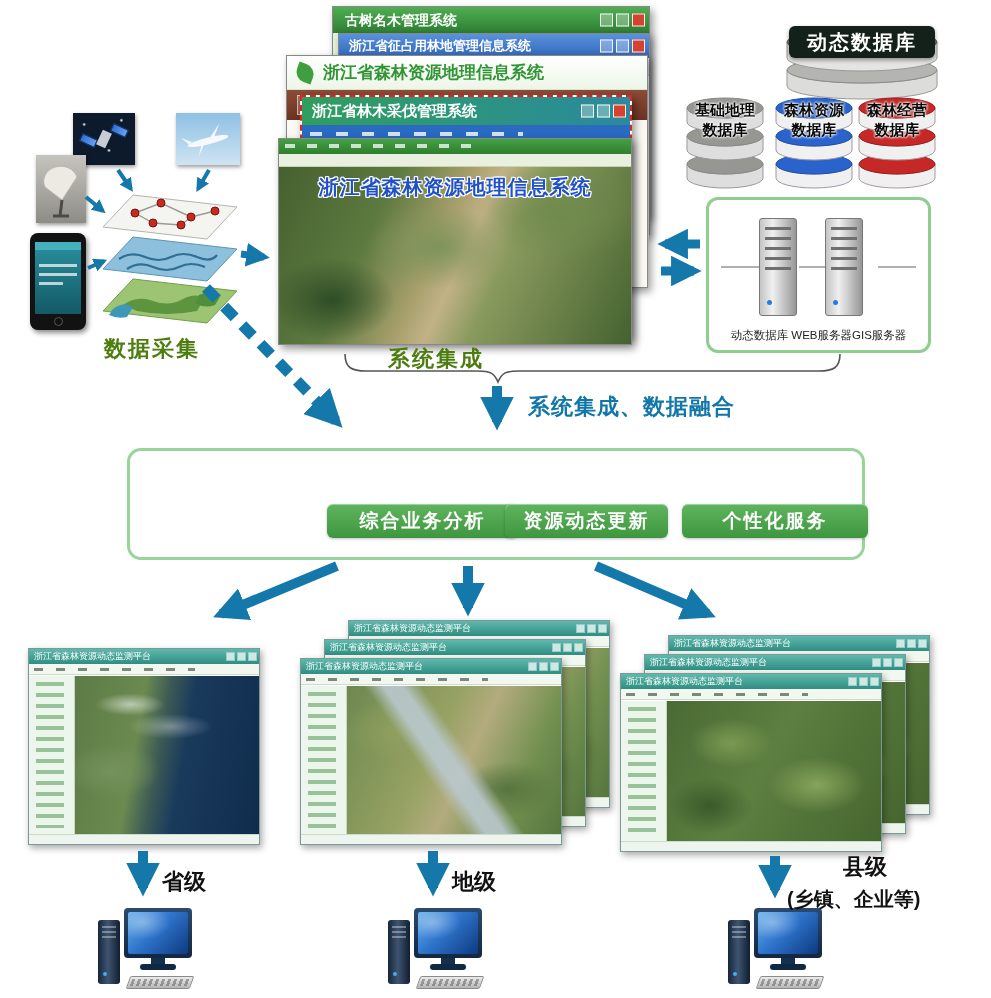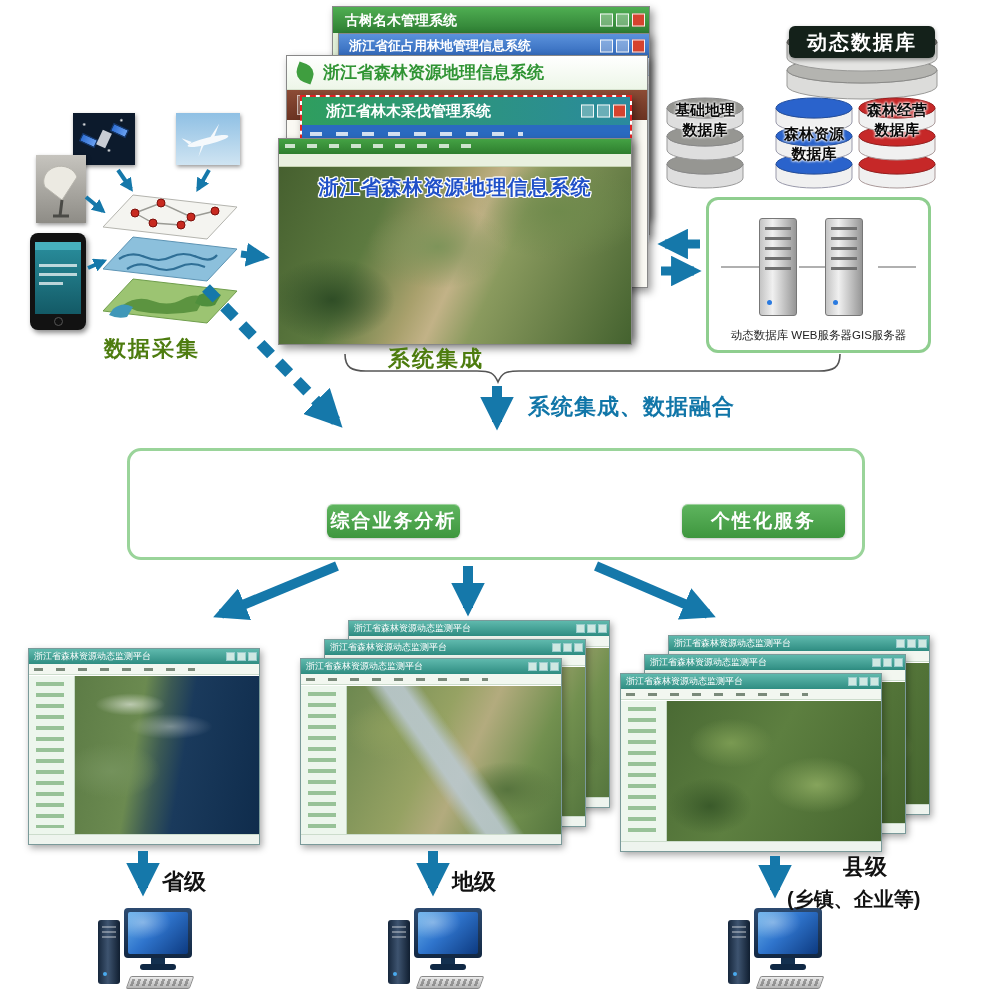--- a/index.html
+++ b/index.html
@@ -41,21 +41,21 @@
   .w2-strip { height: 18px; background: #d9e6f6; border-bottom: 1px solid #b8cce8; }
   .w2-body { height: 158px; background: #eef4fb; }
   .w2-row { height: 20px; margin: 8px 10px 0; background: #dce7f4; border: 1px solid #c0d2ea; }
   .w3-head { position: relative; height: 34px; background: linear-gradient(180deg,#ffffff,#edf6e8); border-bottom: 1px solid #d8e4d0; }
   .w3-head span { display: block; line-height: 34px; padding-left: 36px; font-size: 17px; font-weight: bold; color: #2f9433; white-space: nowrap; }
   .w3-leaf { position: absolute; left: 9px; top: 8px; width: 18px; height: 18px; background: #3f9e3f; border-radius: 0 60% 0 60%; transform: rotate(20deg); }
   .w3-tool { height: 30px; background: linear-gradient(180deg,#8c4c36,#6b3322); display: flex; align-items: center; gap: 6px; padding-left: 10px; }
   .w3-tool i { width: 20px; height: 20px; background: rgba(255,255,255,.22); border: 1px solid rgba(255,255,255,.55); }
   .w3-body { height: 167px; background: #faf9f3; }
   .w4 { border: 2px dashed #e02222; }
-  .w4-title { height: 28px; line-height: 28px; font-size: 15px; padding-left: 24px; background: linear-gradient(90deg,#2f9e5e,#2a8a9e); }
+  .w4-title { height: 28px; line-height: 28px; font-size: 15px; padding-left: 10px; background: linear-gradient(90deg,#2f9e5e,#2a8a9e); }
   .w4-strip { position: relative; height: 18px; background: #2a6ac0; }
   .w4-strip::before { content: ""; position: absolute; left: 8px; top: 7px; height: 4px; width: 65%; background: repeating-linear-gradient(90deg, rgba(255,255,255,.8) 0 12px, transparent 12px 26px); }
   .w4-body { position: relative; height: 191px; background: #ddeaf6; }
   .w4-panel { position: absolute; background: #fff; border: 1px solid #9ab0cc; box-shadow: 1px 1px 3px rgba(0,0,0,.2); }
   .w5-top { position: relative; height: 15px; background: linear-gradient(180deg,#44a244,#2e7e2e); }
   .w5-top::before { content: ""; position: absolute; left: 6px; top: 5px; height: 4px; width: 55%; background: repeating-linear-gradient(90deg, rgba(255,255,255,.75) 0 10px, transparent 10px 22px); }
   .w5-menu { height: 13px; background: #e9f0df; border-bottom: 1px solid #c6d4b2; }
   .w5-map { position: absolute; left: 0; right: 0; top: 28px; bottom: 0; }
   .map-big { background:
       radial-gradient(90px 60px at 15% 75%, #2f4d26 0%, rgba(47,77,38,0) 70%),
@@ -280,21 +280,21 @@
   <div class="big-label" style="left:528px; top:392px; font-size:22px; color:#1176a8; letter-spacing:1px;">系统集成、数据融合</div>
 
   <svg style="position:absolute; left:783px; top:14px; z-index:8;" width="158" height="92" viewBox="0 0 158 92">
     <path d="M4 56 a75 13 0 0 0 150 0 v16 a75 13 0 0 1 -150 0 z" fill="#dcdcda" stroke="#9a9a98"></path>
     <ellipse cx="79" cy="56" rx="75" ry="13" fill="#b4b4b0" stroke="#8a8a88"></ellipse>
     <path d="M4 28 a75 13 0 0 0 150 0 v16 a75 13 0 0 1 -150 0 z" fill="#e4e4e2" stroke="#9a9a98"></path>
     <ellipse cx="79" cy="28" rx="75" ry="13" fill="#6f6f6b" stroke="#5e5e5a"></ellipse>
   </svg>
   <div class="dyn-label">动态数据库</div>
 
-  <div class="db-stack" style="left:664px; top:92px;">
+  <div class="db-stack" style="left:684px; top:92px;">
     <svg width="82" height="104" viewBox="0 0 82 104">
       <path d="M3 72 a38 10 0 0 0 76 0 v14 a38 10 0 0 1 -76 0 z" fill="#dedede" stroke="#999"></path>
       <ellipse cx="41" cy="72" rx="38" ry="10" fill="#969692" stroke="#888"></ellipse>
       <path d="M3 44 a38 10 0 0 0 76 0 v14 a38 10 0 0 1 -76 0 z" fill="#dedede" stroke="#999"></path>
       <ellipse cx="41" cy="44" rx="38" ry="10" fill="#969692" stroke="#888"></ellipse>
       <path d="M3 16 a38 10 0 0 0 76 0 v14 a38 10 0 0 1 -76 0 z" fill="#dedede" stroke="#999"></path>
       <ellipse cx="41" cy="16" rx="38" ry="10" fill="#969692" stroke="#888"></ellipse>
     </svg>
     <div class="db-stack-label">
       <span style="display:block;">基础地理</span>
@@ -305,21 +305,21 @@
   <div class="db-stack" style="left:773px; top:92px;">
     <svg width="82" height="104" viewBox="0 0 82 104">
       <path d="M3 72 a38 10 0 0 0 76 0 v14 a38 10 0 0 1 -76 0 z" fill="#f0f0f0" stroke="#99a"></path>
       <ellipse cx="41" cy="72" rx="38" ry="10" fill="#2a63cc" stroke="#224e9e"></ellipse>
       <path d="M3 44 a38 10 0 0 0 76 0 v14 a38 10 0 0 1 -76 0 z" fill="#f0f0f0" stroke="#99a"></path>
       <ellipse cx="41" cy="44" rx="38" ry="10" fill="#2a63cc" stroke="#224e9e"></ellipse>
       <path d="M3 16 a38 10 0 0 0 76 0 v14 a38 10 0 0 1 -76 0 z" fill="#f0f0f0" stroke="#99a"></path>
       <ellipse cx="41" cy="16" rx="38" ry="10" fill="#2a63cc" stroke="#224e9e"></ellipse>
     </svg>
     <div class="db-stack-label">
-      <span style="display:block;margin-top:24px;">森林资源</span>
+      <span style="display:block;">森林资源</span>
       <span style="display:block;">数据库</span>
     </div>
   </div>
 
   <div class="db-stack" style="left:856px; top:92px;">
     <svg width="82" height="104" viewBox="0 0 82 104">
       <path d="M3 72 a38 10 0 0 0 76 0 v14 a38 10 0 0 1 -76 0 z" fill="#f0f0f0" stroke="#a99"></path>
       <ellipse cx="41" cy="72" rx="38" ry="10" fill="#c62828" stroke="#9a1c1c"></ellipse>
       <path d="M3 44 a38 10 0 0 0 76 0 v14 a38 10 0 0 1 -76 0 z" fill="#f0f0f0" stroke="#a99"></path>
       <ellipse cx="41" cy="44" rx="38" ry="10" fill="#c62828" stroke="#9a1c1c"></ellipse>
@@ -335,22 +335,23 @@
   <div class="server-box">
     <div class="srv-wire" style="left:12px; width:38px;"></div>
     <div class="srv-wire" style="left:90px; width:26px;"></div>
     <div class="srv-wire" style="right:12px; width:38px;"></div>
     <div class="tower" style="left:50px;"></div>
     <div class="tower" style="left:116px;"></div>
     <div class="srv-label">动态数据库 WEB服务器GIS服务器</div>
   </div>
 
   <div class="platform-box"></div>
-  <div class="pf-btn" style="left:327px; width:133px;">综合业务分析</div>
-  <div class="pf-btn" style="left:682px; width:163px;">个性化服务</div>
+  <div class="pf-btn" style="left:327px; width:191px;">综合业务分析</div>
+  <div class="pf-btn" style="left:505px; width:163px;">资源动态更新</div>
+  <div class="pf-btn" style="left:682px; width:186px;">个性化服务</div>
 
   <div class="mw" style="left:28px; top:648px; width:232px; height:197px; z-index:21;">
     <div class="mw-title">
       <span class="t">浙江省森林资源动态监测平台</span>
       <span class="mw-controls">
           <i></i>
           <i></i>
           <i></i>
         </span>
     </div>

